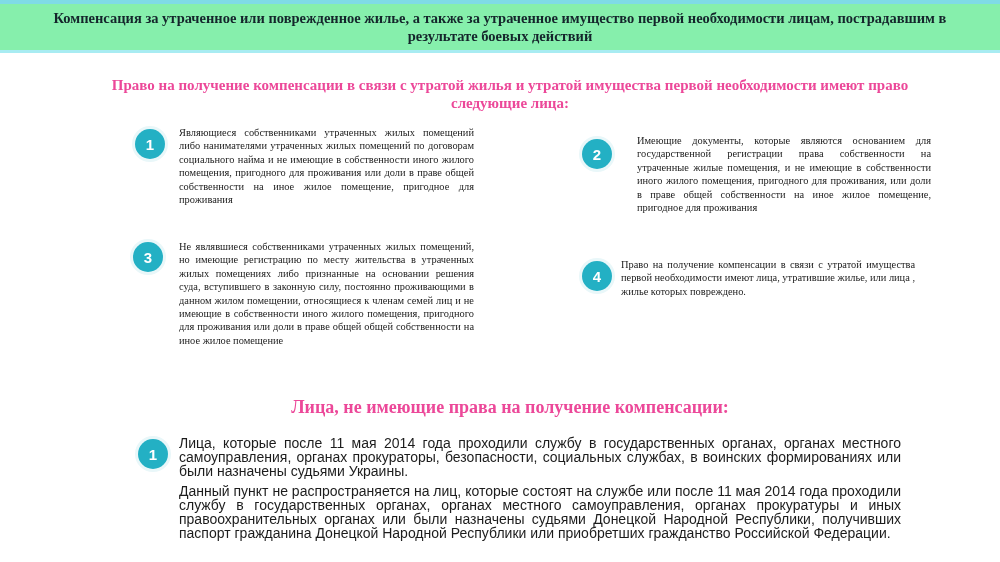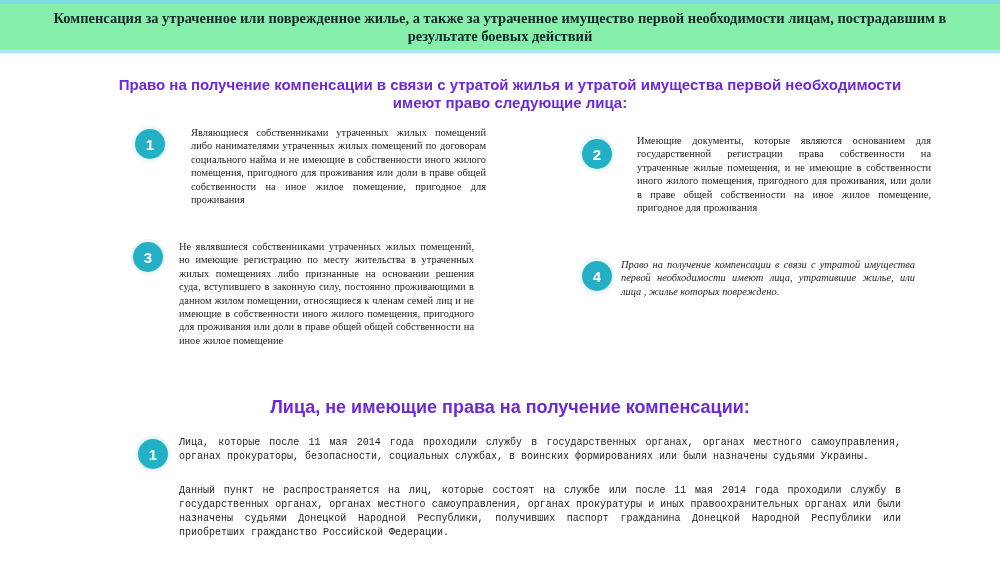--- a/index.html
+++ b/index.html
@@ -1,48 +1,48 @@
 <!DOCTYPE html>
 <html><head>
   <meta charset="utf-8">
   <style>
     html, body { margin: 0; padding: 0; background: #ffffff; }
     body { width: 1000px; height: 562px; position: relative; overflow: hidden; font-family: "Liberation Serif", serif; color: #1a1a1a; }
     .topline { position: absolute; left: 0; top: 0; width: 1000px; height: 4px; background: #7fdbe6; }
     .banner { position: absolute; left: 0; top: 4px; width: 1000px; height: 46px; background: #86efac; display: flex; align-items: center; justify-content: center; text-align: center; }
     .banner-title { font-family: "Liberation Serif", serif; font-weight: bold; font-size: 14.5px; line-height: 18px; color: #14252b; width: 920px; }
     .bottomline { position: absolute; left: 0; top: 50px; width: 1000px; height: 3px; background: #a8ecf2; }
-    .heading { position: absolute; font-family: Liberation Sans, sans-serif; font-weight: bold; text-align: center; color: #6d28d9; }
+    .heading { position: absolute; font-family: Liberation Serif, serif; font-weight: bold; text-align: center; color: #ec4899; }
     .h1 { left: 110px; top: 76px; width: 800px; font-size: 15px; line-height: 18px; }
     .h2 { left: 200px; top: 398px; width: 620px; font-size: 18px; line-height: 18px; }
     .badge { position: absolute; width: 30px; height: 30px; border-radius: 50%; background: #23b0c4; color: #fff; font-family: "Liberation Sans", sans-serif; font-weight: bold; font-size: 15px; display: flex; align-items: center; justify-content: center; box-shadow: 0 0 0 3px #e9f7f9; }
     .item-text { position: absolute; font-family: "Liberation Serif", serif; font-size: 10.4px; line-height: 13.4px; text-align: justify; color: #1c1c1c; }
-    .wide-text { position: absolute; font-family: Liberation Mono, monospace; font-size: 10px; line-height: 14px; text-align: justify; color: #1c1c1c; }
+    .wide-text { position: absolute; font-family: Liberation Sans, sans-serif; font-size: 14px; line-height: 14px; text-align: justify; color: #1c1c1c; }
   </style>
 </head>
 <body>
 
 <div class="topline"></div>
 <div class="banner">
   <div class="banner-title">Компенсация за утраченное или поврежденное жилье, а также за утраченное имущество первой необходимости лицам, пострадавшим в результате боевых действий</div>
 </div>
 <div class="bottomline"></div>
 
 <div class="heading h1">Право на получение компенсации в связи с утратой жилья и утратой имущества первой необходимости имеют право следующие лица:</div>
 
 <div class="badge" style="left:135px; top:129px;">1</div>
-<div class="item-text" style="left:179px; top:126px; width:295px;margin-left:12px;">Являющиеся собственниками утраченных жилых помещений либо нанимателями утраченных жилых помещений по договорам социального найма и не имеющие в собственности иного жилого помещения, пригодного для проживания или доли в праве общей собственности на иное жилое помещение, пригодное для проживания</div>
+<div class="item-text" style="left:179px; top:126px; width:295px;">Являющиеся собственниками утраченных жилых помещений либо нанимателями утраченных жилых помещений по договорам социального найма и не имеющие в собственности иного жилого помещения, пригодного для проживания или доли в праве общей собственности на иное жилое помещение, пригодное для проживания</div>
 
 <div class="badge" style="left:582px; top:139px;">2</div>
 <div class="item-text" style="left:637px; top:134px; width:294px;">Имеющие документы, которые являются основанием для государственной регистрации права собственности на утраченные жилые помещения, и не имеющие в собственности иного жилого помещения, пригодного для проживания, или доли в праве общей собственности на иное жилое помещение, пригодное для проживания</div>
 
 <div class="badge" style="left:133px; top:242px;">3</div>
 <div class="item-text" style="left:179px; top:240px; width:295px;">Не являвшиеся собственниками утраченных жилых помещений, но имеющие регистрацию по месту жительства в утраченных жилых помещениях либо признанные на основании решения суда, вступившего в законную силу, постоянно проживающими в данном жилом помещении, относящиеся к членам семей лиц и не имеющие в собственности иного жилого помещения, пригодного для проживания или доли в праве общей общей собственности на иное жилое помещение</div>
 
 <div class="badge" style="left:582px; top:261px;">4</div>
-<div class="item-text" style="left:621px; top:258px; width:294px;font-style:italic;">Право на получение компенсации в связи с утратой имущества первой необходимости имеют лица, утратившие жилье, или лица , жилье которых повреждено.</div>
+<div class="item-text" style="left:621px; top:258px; width:294px;">Право на получение компенсации в связи с утратой имущества первой необходимости имеют лица, утратившие жилье, или лица , жилье которых повреждено.</div>
 
 <div class="heading h2">Лица, не имеющие права на получение компенсации:</div>
 
 <div class="badge" style="left:138px; top:439px;">1</div>
 <div class="wide-text" style="left:179px; top:436px; width:722px;">Лица, которые после 11 мая 2014 года проходили службу в государственных органах, органах местного самоуправления, органах прокураторы, безопасности, социальных службах, в воинских формированиях или были назначены судьями Украины.</div>
 
 <div class="wide-text" style="left:179px; top:484px; width:722px;">Данный пункт не распространяется на лиц, которые состоят на службе или после 11 мая 2014 года проходили службу в государственных органах, органах местного самоуправления, органах прокуратуры и иных правоохранительных органах или были назначены судьями Донецкой Народной Республики, получивших паспорт гражданина Донецкой Народной Республики или приобретших гражданство Российской Федерации.</div>
 
 </body></html>

